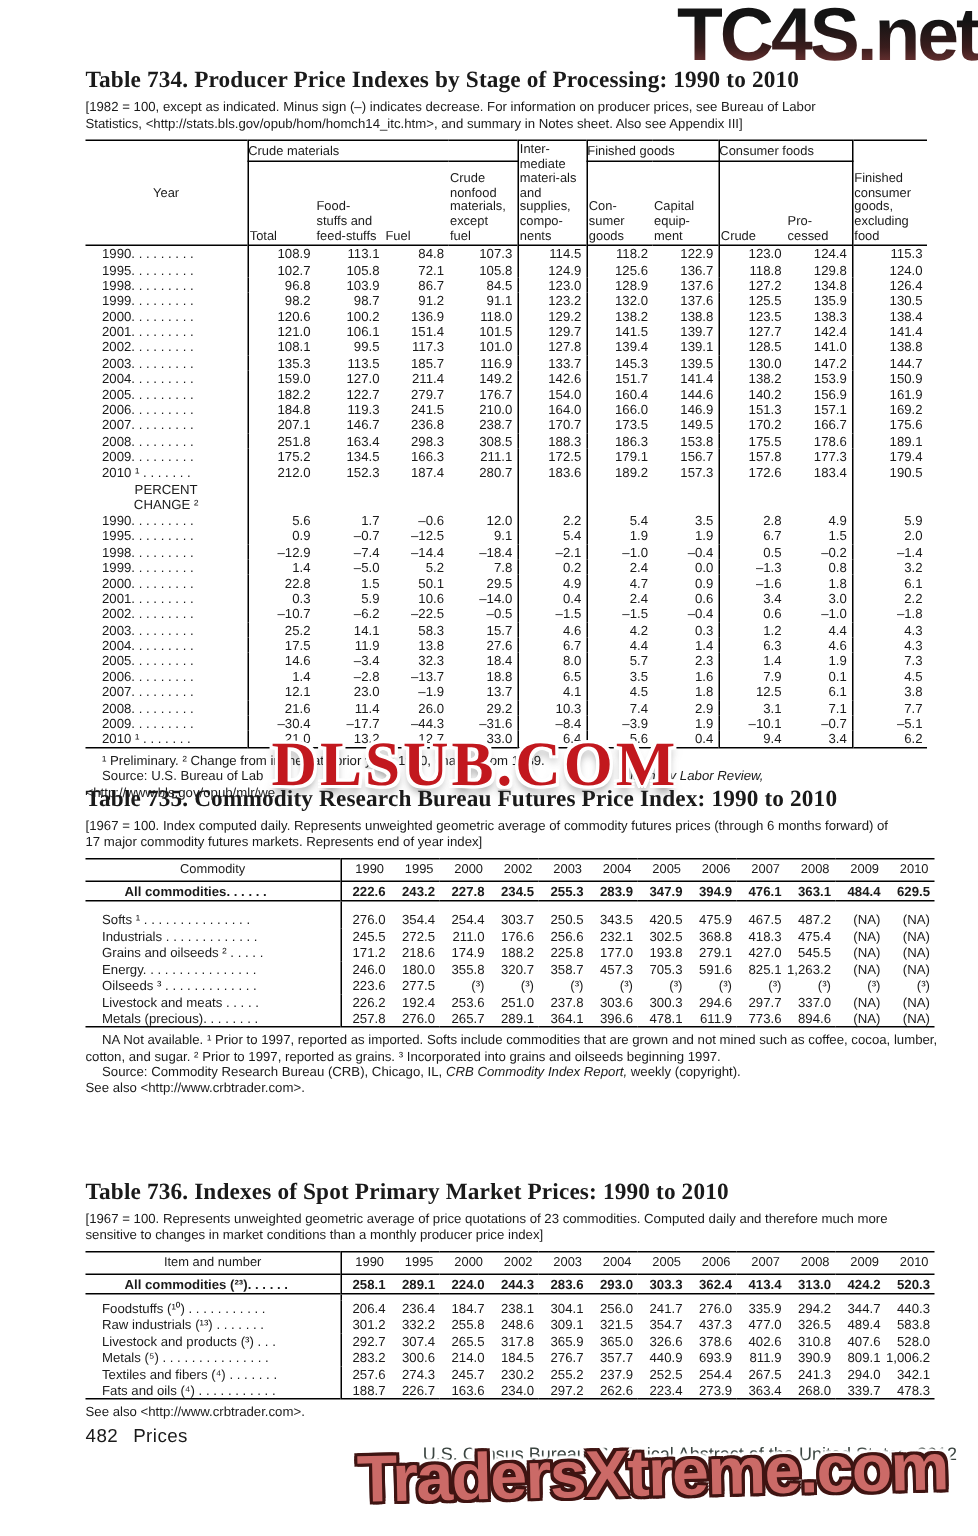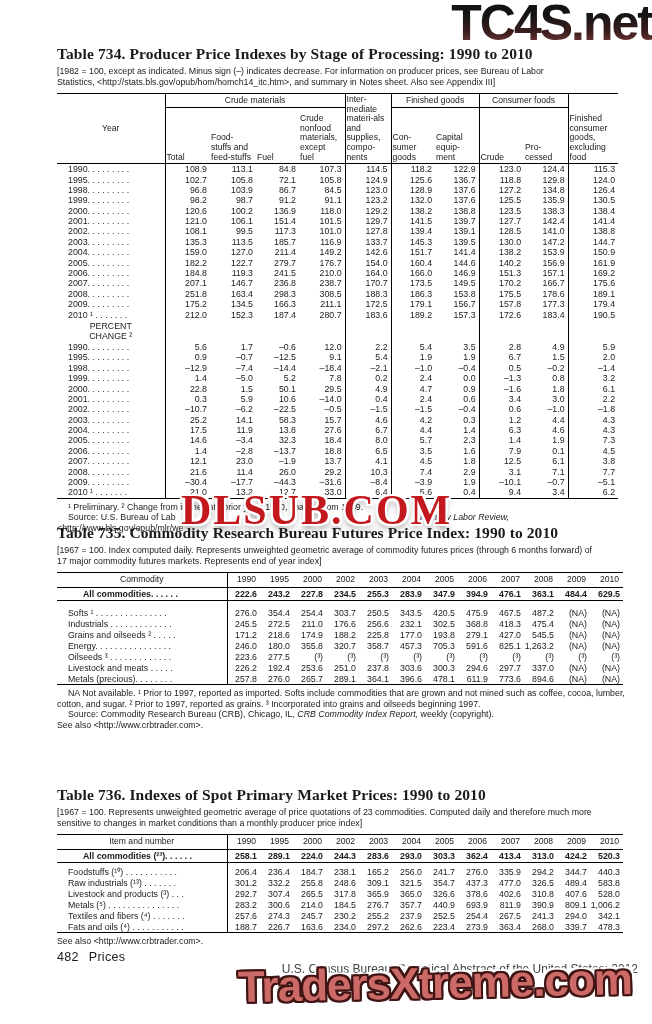--- a/index.html
+++ b/index.html
@@ -74,21 +74,21 @@
   th { font-weight: normal; font-size: 8.6px; line-height: 9.6px; }
   td { line-height: 10.3px; }
   td.num { text-align: right; padding-right: 3px; white-space: nowrap; }
   td.lbl {
     text-align: left; padding-left: 11px;
     white-space: nowrap; overflow: hidden;
   }
   .br { border-right: 1px solid #000; }
   
   .t734 { width: 561px; }
-  .t734 th.grp { border-bottom: 1px solid #000; text-align: center; height: 13px; }
+  .t734 th.grp { border-bottom: 1px solid #000; text-align: left; height: 13px; }
   .t734 th.vsub { vertical-align: bottom; text-align: left; padding: 1px 3px 1px 1px; height: 52px; }
   .t734 th.year { vertical-align: middle; text-align: center; }
   .t734 tbody td:nth-child(1),
   .t734 tbody td:nth-child(5),
   .t734 tbody td:nth-child(6),
   .t734 tbody td:nth-child(8),
   .t734 tbody td:nth-child(10) { border-right: 1px solid #000; }
   .t734 td { height: 10.4px; }
   .t734 td.sub {
     white-space: pre-line; text-align: center;
@@ -802,21 +802,21 @@
             <td colspan="12" style="height:4px"></td>
           </tr>
       </tbody>
       <tbody>
           <tr>
             <td class="lbl">Foodstuffs (¹⁰) . . . . . . . . . . .</td>
             <td class="num">206.4</td>
             <td class="num">236.4</td>
             <td class="num">184.7</td>
             <td class="num">238.1</td>
-            <td class="num">165.2</td>
+            <td class="num">304.1</td>
             <td class="num">256.0</td>
             <td class="num">241.7</td>
             <td class="num">276.0</td>
             <td class="num">335.9</td>
             <td class="num">294.2</td>
             <td class="num">344.7</td>
             <td class="num">440.3</td>
           </tr>
           <tr>
             <td class="lbl">Raw industrials (¹³) . . . . . . .</td>

